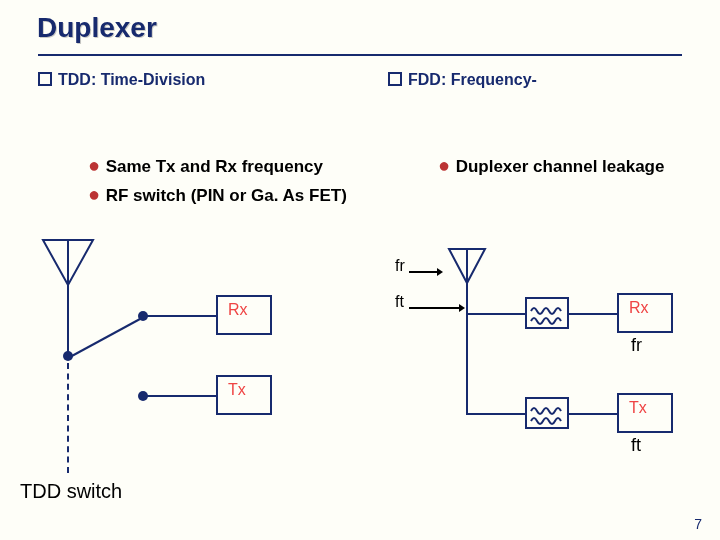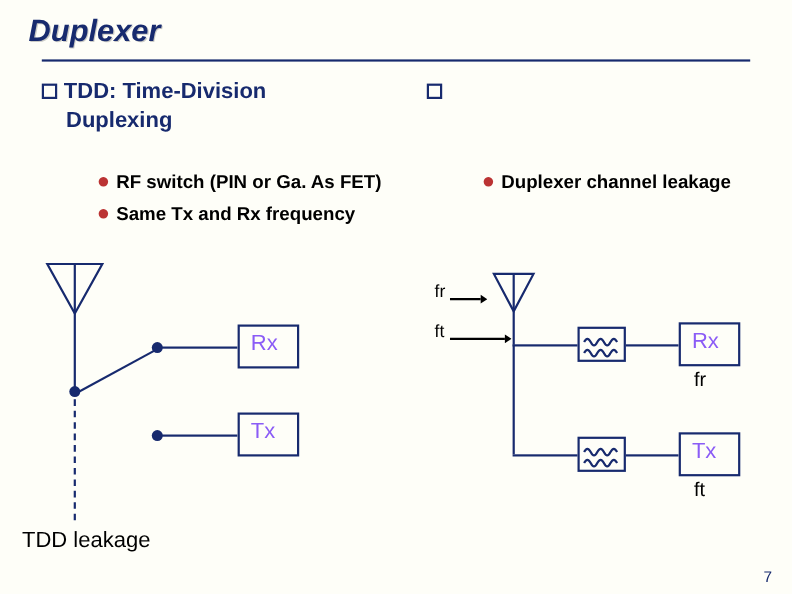--- a/index.html
+++ b/index.html
@@ -4,31 +4,31 @@
 <style>
   * { box-sizing: border-box; margin: 0; padding: 0; }
   body {
     width: 720px; height: 540px;
     background: #fefef8;
     font-family: Arial, Helvetica, sans-serif;
     position: relative;
     overflow: hidden;
   }
   .title {
-    position: absolute; left: 26px; top: 12px;
-    color: #172a6e; font-size: 28px; font-weight: bold; font-style: italic;
+    position: absolute; left: 37px; top: 12px;
+    color: #172a6e; font-size: 28px; font-weight: bold; 
     text-shadow: 1px 1px 0 rgba(0,0,0,0.2);
   }
   .hr {
     position: absolute; left: 38px; top: 54px; width: 644px; height: 2px;
     background: #172a6e;
   }
   .col-h {
     position: absolute;
-    color: #172a6e; font-size: 20px; font-weight: bold;
+    color: #172a6e; font-size: 16px; font-weight: bold;
     line-height: 1.3;
   }
   .sq {
     display: inline-block; width: 14px; height: 14px;
     border: 2px solid #172a6e; margin-right: 6px;
     position: relative; top: 1px;
   }
   .col-left { left: 38px; top: 70px; width: 340px; }
   .col-right { left: 388px; top: 70px; width: 320px; }
   .bullets {
@@ -55,50 +55,49 @@
   }
   .dashline {
     position: absolute;
     border-left: 2px dashed #172a6e;
   }
   .box {
     position: absolute; border: 2px solid #172a6e;
     background: #fefef8;
   }
   .boxlabel {
-    position: absolute; color: #8b5cf6; font-size: 20px;
+    position: absolute; color: #ef4444; font-size: 16px;
   }
   .smlabel { position: absolute; color: #000; font-size: 18px; }
   .freqlabel { position: absolute; color: #000; font-size: 16px; }
   .cmd {
     position: absolute; color: #000; font-size: 20px;
   }
   .zigbox {
     position: absolute; width: 44px; height: 32px; border: 2px solid #172a6e;
     background: #fefef8;
   }
 </style>
 </head>
 <body>
 
 <div class="title">Duplexer</div>
 <div class="hr"></div>
 
 <div class="col-h col-left">
   <span class="sq"></span><span>TDD: Time-Division</span><br>
-  <span style="margin-left:22px">Duplexing</span>
 </div>
 
 <div class="col-h col-right">
-  <span class="sq"></span><br>
+  <span class="sq"></span><span>FDD: Frequency-</span><br>
 </div>
 
 <div class="bullets b-left">
+  <div style="text-indent:-18px;padding-left:18px;margin-bottom:2px"><span class="dot">● </span><span>Same Tx and Rx frequency</span></div>
   <div style="text-indent:-18px;padding-left:18px;margin-bottom:2px"><span class="dot">● </span><span>RF switch (PIN or Ga. As FET)</span></div>
-  <div style="text-indent:-18px;padding-left:18px;margin-bottom:2px"><span class="dot">● </span><span>Same Tx and Rx frequency</span></div>
 </div>
 
 <div class="bullets b-right">
   <div style="text-indent:-18px;padding-left:18px"><span class="dot">● </span><span>Duplexer channel leakage</span></div>
 </div>
 
 <div class="diagram" style="left:38px; top:235px; width:320px; height:260px;">
 
   <svg style="position:absolute;left:0;top:0" width="60" height="55">
     <polygon points="5,5 55,5 30,50" fill="none" stroke="#172a6e" stroke-width="2"></polygon>
@@ -122,21 +121,21 @@
   <div class="line" style="left:108px; top:160px; width:70px; height:2px;"></div>
 
   <div class="dashline" style="left:29px; top:128px; height:110px;"></div>
 
   <div class="box" style="left:178px; top:60px; width:56px; height:40px;"></div>
   <div class="boxlabel" style="left:190px; top:66px;">Rx</div>
 
   <div class="box" style="left:178px; top:140px; width:56px; height:40px;"></div>
   <div class="boxlabel" style="left:190px; top:146px;">Tx</div>
 </div>
-<div class="cmd" style="left:20px; top:480px;">TDD leakage</div>
+<div class="cmd" style="left:20px; top:480px;">TDD switch</div>
 
 <div class="diagram" style="left:395px; top:235px; width:320px; height:260px;">
 
   <svg style="position:absolute;left:50px;top:10" width="44" height="42">
     <polygon points="4,4 40,4 22,38" fill="none" stroke="#172a6e" stroke-width="2"></polygon>
     <line x1="22" y1="4" x2="22" y2="38" stroke="#172a6e" stroke-width="2"></line>
   </svg>
 
   <div class="line" style="left:71px; top:48px; width:2px; height:30px;"></div>
 

